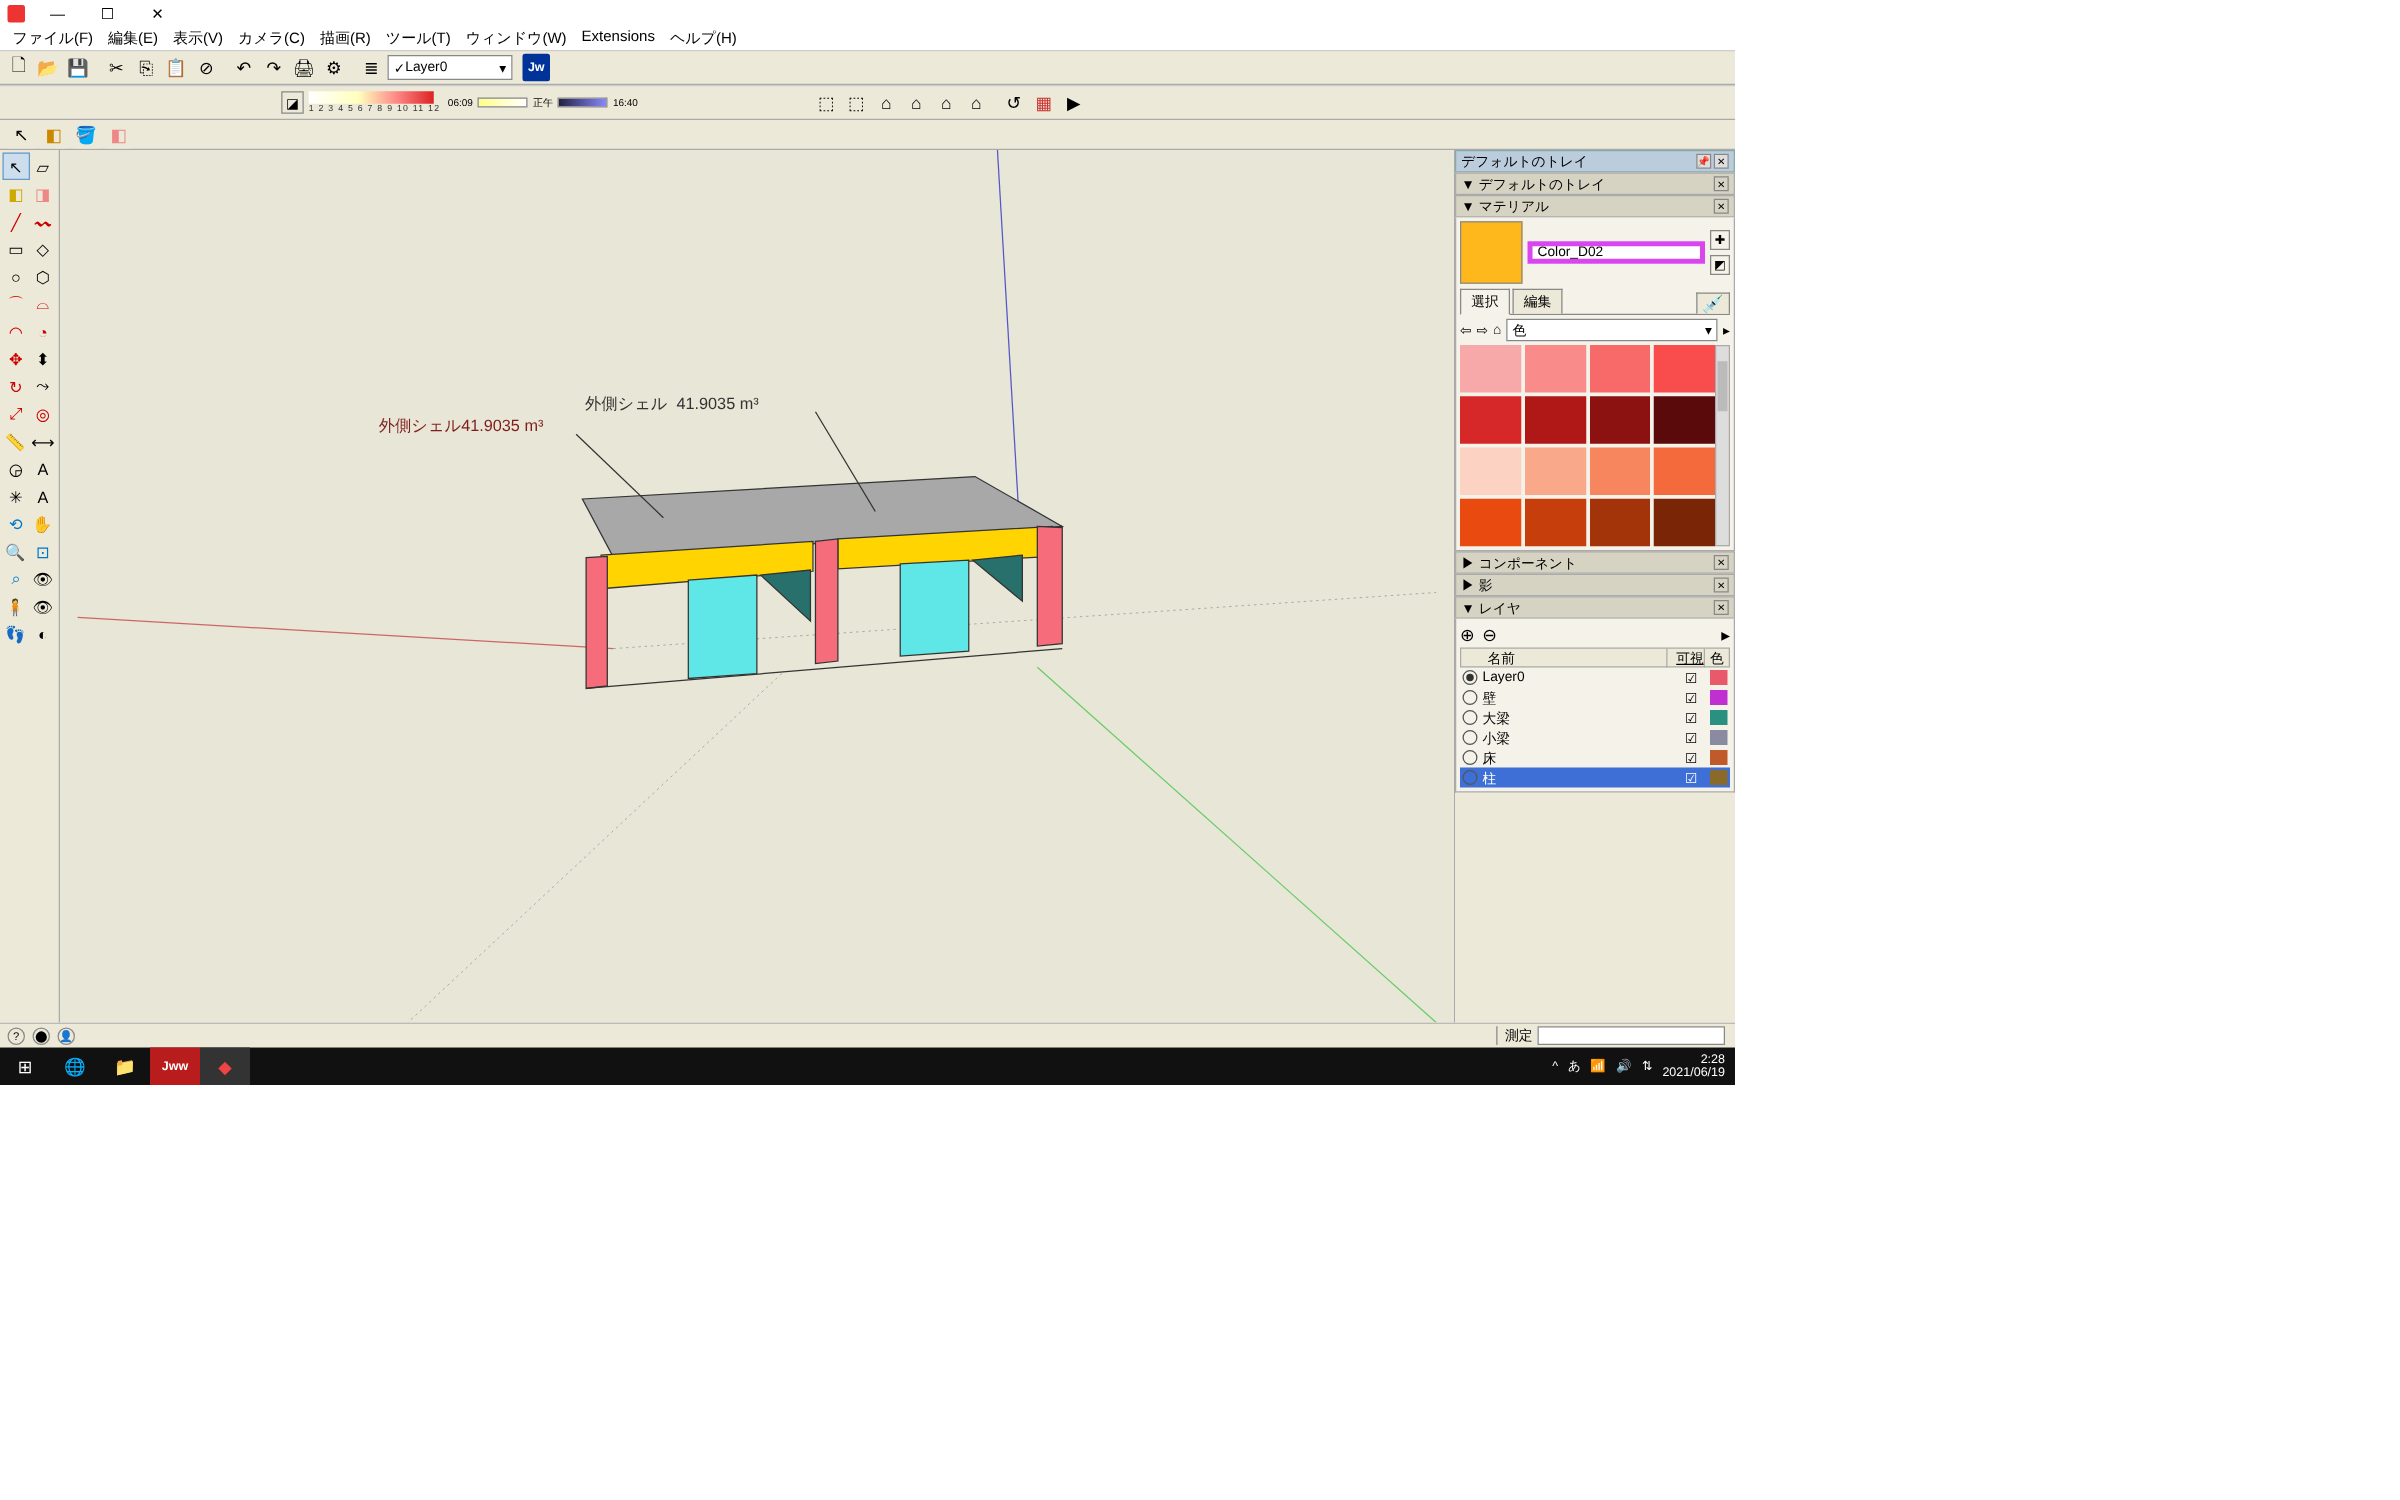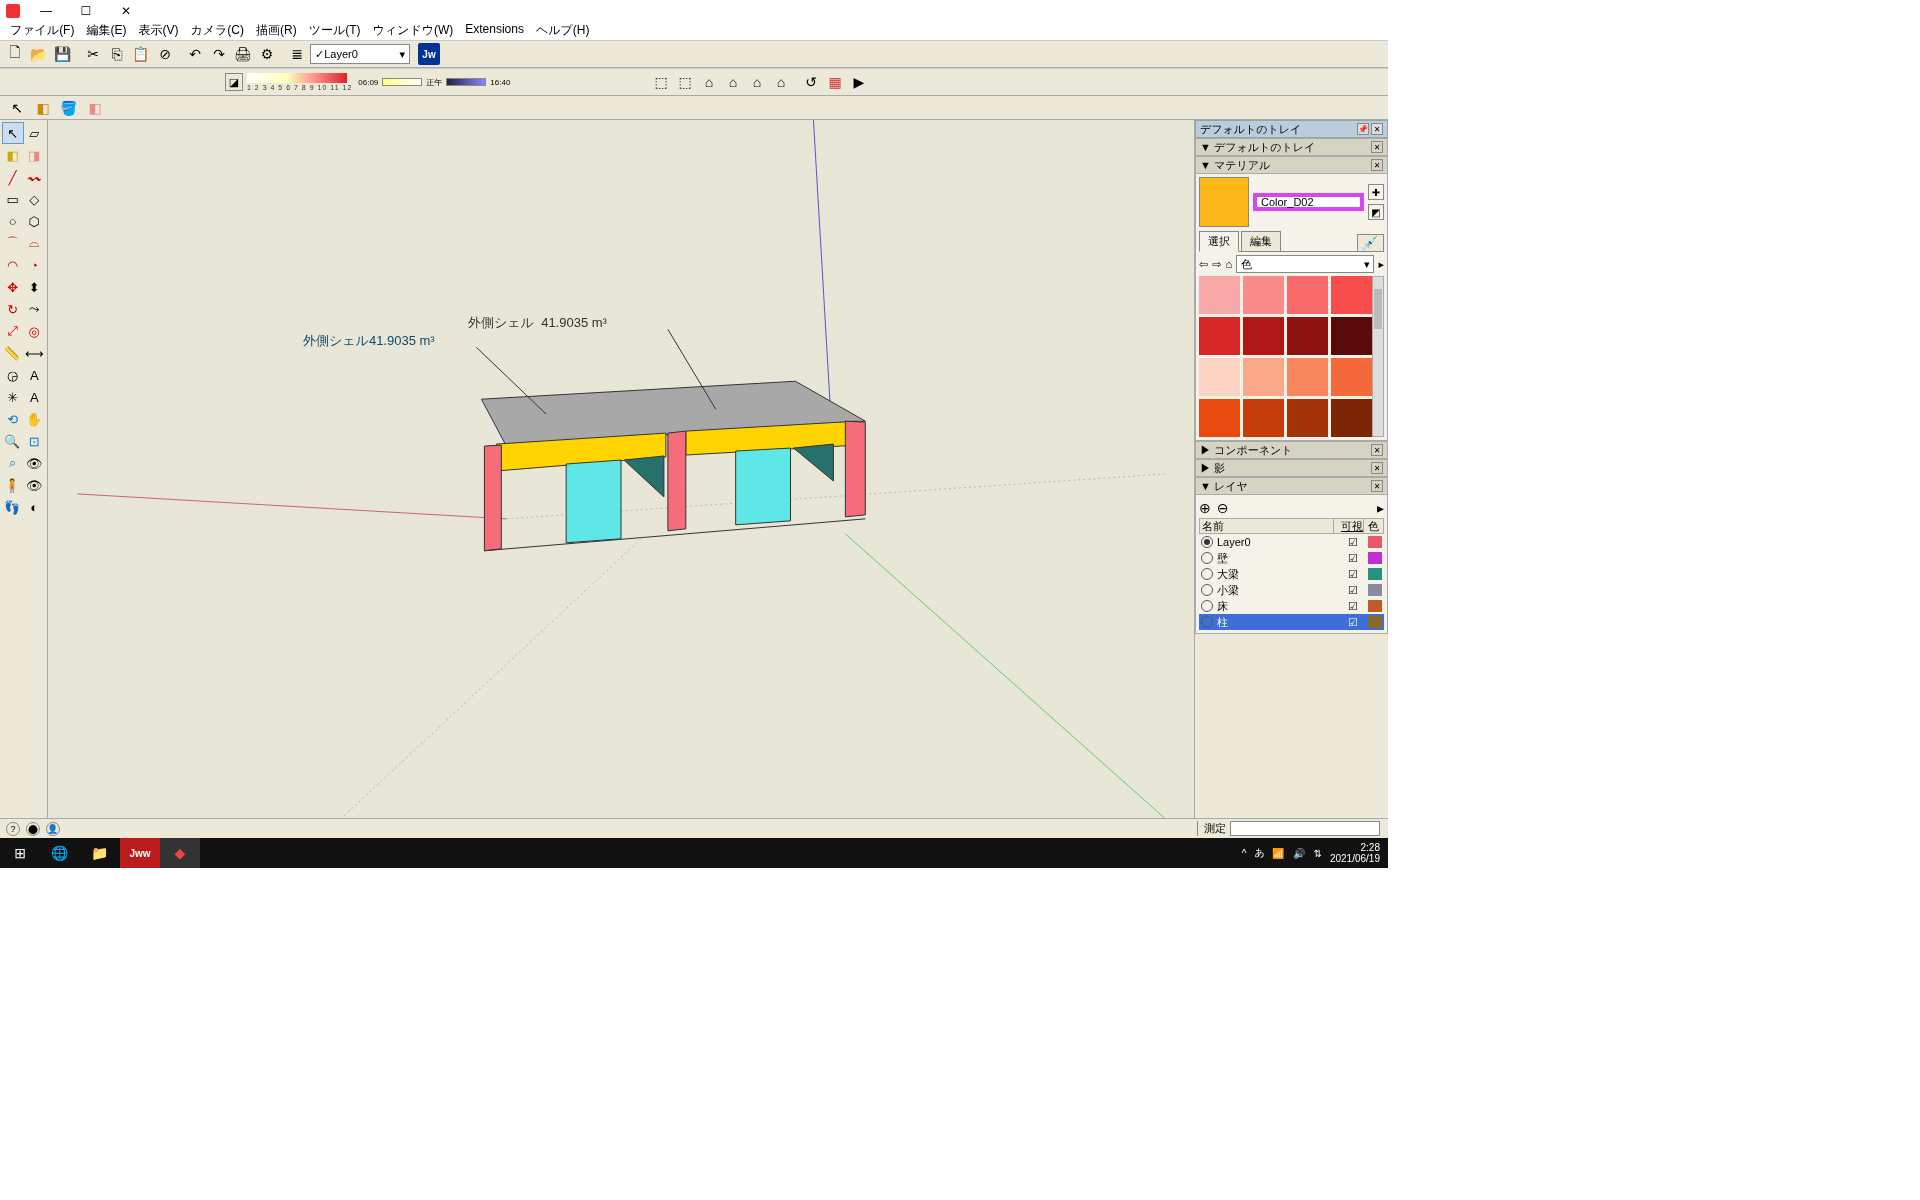--- a/index.html
+++ b/index.html
@@ -36,21 +36,21 @@
 
 .main { display: flex; height: calc(100% - 22px - 18px - 28px - 28px - 24px - 20px - 30px); position: relative; }
 .left-tools { width: 48px; background: #ece9d8; border-right: 1px solid #aaa; display: flex; flex-direction: column; padding: 2px; }
 .tool-pair { display: flex; height: 22px; }
 .tool-pair div { width: 22px; height: 22px; display: flex; align-items: center; justify-content: center; font-size: 13px; cursor: pointer; border: 1px solid transparent; }
 .tool-pair div.active { background: #cde; border-color: #69c; }
 
 .viewport { flex: 1; background: #e8e6d6; position: relative; overflow: hidden; }
 .viewport svg { width: 100%; height: 100%; }
 
-.tray { width: 194px; background: #ece9d8; border-left: 1px solid #aaa; display: flex; flex-direction: column; }
+.tray { width: 225px; background: #ece9d8; border-left: 1px solid #aaa; display: flex; flex-direction: column; }
 .tray-title { background: #bcd; border: 1px solid #8aa; height: 18px; display: flex; align-items: center; padding: 0 4px; font-size: 11px; justify-content: space-between; }
 .tray-title .ctrls { display: flex; gap: 2px; }
 .tray-title .ctrls span { width: 12px; height: 12px; background: #ddd; border: 1px solid #888; font-size: 8px; display: flex; align-items: center; justify-content: center; cursor: pointer; }
 .panel-hdr { background: #d6d3c3; border: 1px solid #aaa; height: 18px; display: flex; align-items: center; padding: 0 4px; font-size: 11px; cursor: pointer; justify-content: space-between; }
 .panel-hdr .x { width: 12px; height: 12px; border: 1px solid #888; font-size: 8px; display: flex; align-items: center; justify-content: center; }
 .panel-body { background: #f4f2e9; border: 1px solid #aaa; border-top: none; padding: 3px; font-size: 11px; }
 .entity-body { height: 90px; position: relative; }
 .entity-body .opts { position: absolute; right: 2px; top: 2px; width: 14px; height: 14px; border: 1px solid #888; display:flex;align-items:center;justify-content:center;font-size:9px; }
 
 .mat-body { }
@@ -67,21 +67,21 @@
 .nav-row .combo { flex: 1; background: #fff; border: 1px solid #888; height: 18px; display: flex; align-items: center; padding: 0 4px; justify-content: space-between; }
 .swatch-grid { display: grid; grid-template-columns: repeat(4, 1fr); gap: 3px; padding-right: 12px; position: relative; }
 .swatch-grid .scrollbar { position: absolute; right: 0; top: 0; bottom: 0; width: 12px; background: #ddd; border: 1px solid #aaa; }
 .swatch-grid .scrollbar .thumb { position: absolute; left:1px; right:1px; top: 12px; height: 40px; background: #bbb; }
 .swatch { height: 38px; cursor: pointer; }
 
 .layer-body { }
 .layer-tools { display: flex; align-items: center; gap: 6px; font-size: 14px; padding: 2px 0; }
 .layer-tools .sp { flex: 1; }
 .layer-cols { display: flex; background: #ece9d8; border: 1px solid #aaa; font-size: 11px; height: 16px; align-items: center; }
-.layer-cols .c1 { flex: 1; padding-left: 2px; font-family: Liberation Mono, monospace; }
+.layer-cols .c1 { flex: 1; padding-left: 21px; font-family: Liberation Mono, monospace; }
 .layer-cols .c2 { width: 30px; text-align: right; border-left: 1px solid #aaa; text-decoration: underline; }
 .layer-cols .c3 { width: 20px; text-align: center; border-left: 1px solid #aaa; }
 .layer-row { display: flex; align-items: center; height: 16px; font-size: 11px; padding-left: 2px; }
 .layer-row.selected { background: #3d6fd6; color: #fff; }
 .layer-row .radio { width: 12px; height: 12px; border: 1px solid #555; border-radius: 50%; margin-right: 4px; display:flex;align-items:center;justify-content:center; }
 .layer-row .radio.on::after { content:""; width:6px; height:6px; background:#333; border-radius:50%; }
 .layer-row .nm { flex: 1; }
 .layer-row .chk { width: 30px; text-align: center; }
 .layer-row .clr { width: 14px; height: 12px; margin-right: 2px; }
 
@@ -285,21 +285,21 @@
       <polygon points="660,332 715,329 715,402 660,406" fill="#5fe6e6" stroke="#333"></polygon>
 
       <polygon points="548,341 588,337 588,378" fill="#27706c" stroke="#333"></polygon>
       <polygon points="718,329 758,325 758,362" fill="#27706c" stroke="#333"></polygon>
 
       <line x1="408" y1="432" x2="790" y2="400" stroke="#333"></line>
 
       <line x1="400" y1="228" x2="470" y2="295" stroke="#333"></line>
       <line x1="592" y1="210" x2="640" y2="290" stroke="#333"></line>
     </svg>
-    <div style="position:absolute;left:255px;top:212px;font-size:13px;color:#0c4a6e">外側シェル41.9035 m³</div>
+    <div style="position:absolute;left:255px;top:212px;font-size:13px;color:#7f1d1d">外側シェル41.9035 m³</div>
     <div style="position:absolute;left:420px;top:194px;font-size:13px;color:#333">
       <span>外側シェル</span>&nbsp;&nbsp;<span>41.9035 m³</span>
     </div>
   </div>
 
   <div class="tray">
     <div class="tray-title">
       <span>デフォルトのトレイ</span>
       <div class="ctrls">
           <span>📌</span>

